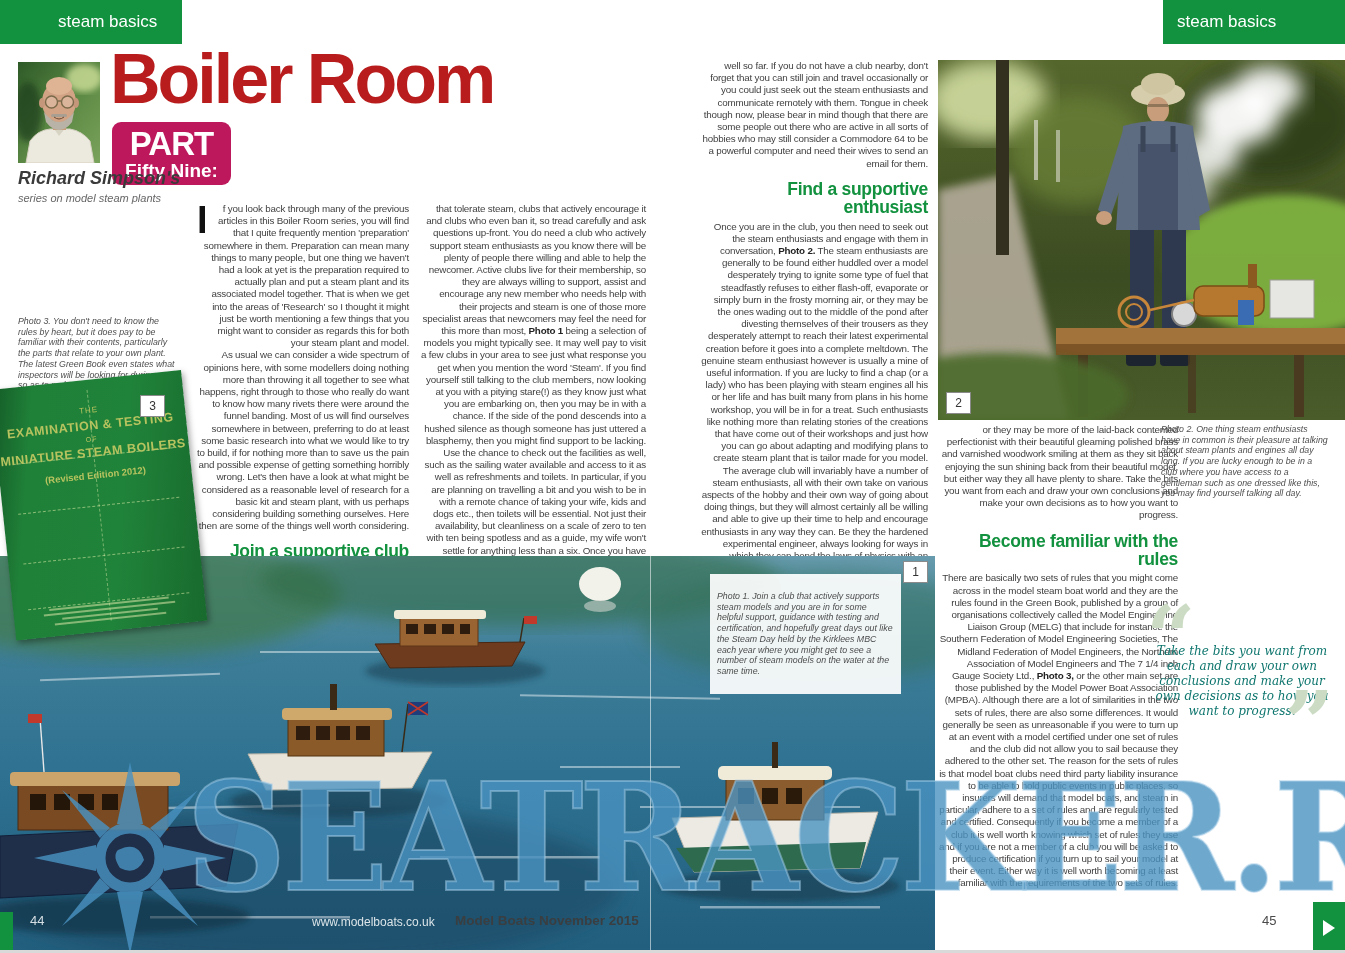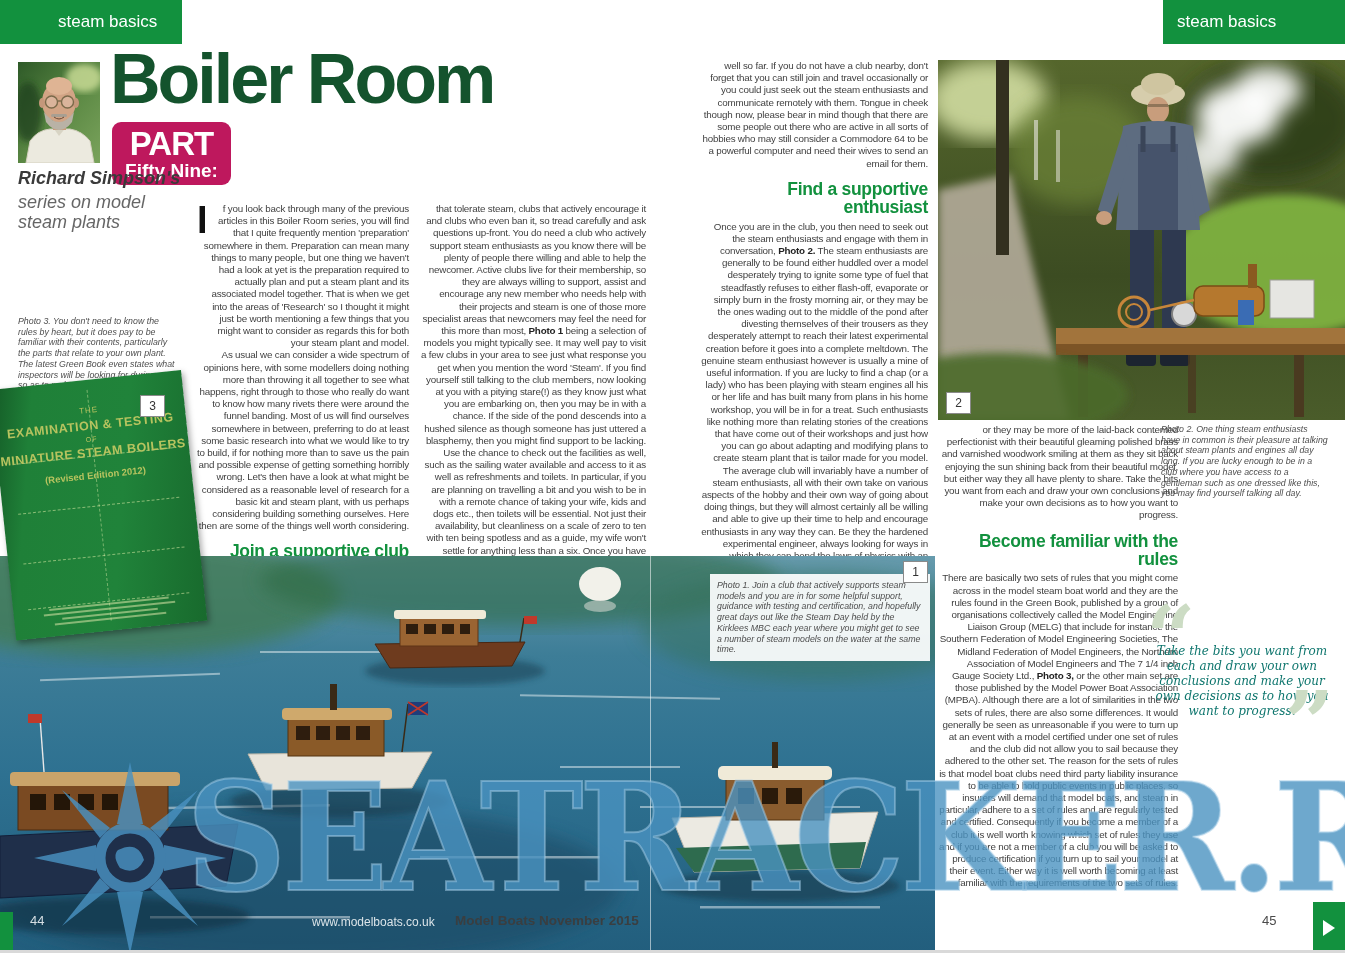--- a/index.html
+++ b/index.html
@@ -8,36 +8,36 @@
     overflow:hidden;font-family:"Liberation Sans",sans-serif;color:#3f3f3f;
   }
   
   .tag{position:absolute;top:0;height:44px;background:#12913e;color:#fff;
        font-size:17px;display:flex;align-items:center;}
   .tag-left{left:0;width:182px;padding-left:58px;box-sizing:border-box;}
   .tag-right{left:1163px;width:182px;padding-left:14px;box-sizing:border-box;}
   
   .author-photo{position:absolute;left:18px;top:62px;width:82px;height:101px;}
   .title1{position:absolute;left:110px;top:44px;font-size:70px;font-weight:bold;
-          color:#14532d;letter-spacing:-3px;line-height:1;}
+          color:#b91c1c;letter-spacing:-3px;line-height:1;}
   .part-badge{position:absolute;left:112px;top:122px;width:119px;height:63px;background:#be185d;
           border-radius:9px;color:#fff;text-align:center;line-height:1;padding-top:5px;box-sizing:border-box;}
   .part-word{font-size:33px;font-weight:bold;letter-spacing:-1px;}
   .part-num{font-size:19px;font-weight:bold;margin-top:1px;}
   .title2{position:absolute;left:233px;top:126px;font-size:74px;font-weight:bold;
           color:#1b1b1b;letter-spacing:-3px;line-height:1;}
   .byline{position:absolute;left:18px;top:168px;width:170px;line-height:1.15;}
   .byline-name{font-size:18px;font-weight:bold;font-style:italic;color:#3a3a3a;}
-  .byline-series{font-size:18px;font-style:italic;color:#666;margin-top:3px;}
+  .byline-series{font-size:11px;font-style:italic;color:#666;margin-top:3px;}
   
   .caption{font-style:italic;color:#4d4d4d;font-size:8.8px;line-height:10.7px;}
   .cap3{position:absolute;left:18px;top:316px;width:162px;}
   .cap2{position:absolute;left:1161px;top:424px;width:168px;}
-  .cap1{position:absolute;left:710px;top:574px;width:220px;background:rgba(255,255,255,0.92);
-        padding:6px 7px;box-sizing:border-box;z-index:6;}
+  .cap1{position:absolute;left:710px;top:574px;width:191px;background:rgba(255,255,255,0.92);
+        padding:17px 7px;box-sizing:border-box;z-index:6;}
   
   .badge{position:absolute;width:23px;height:20px;background:#fff;border:1px solid #8a8a8a;
          color:#333;font-size:12px;display:flex;align-items:center;justify-content:center;z-index:7;}
   
   .book{position:absolute;left:-10px;top:390px;width:192px;height:252px;
         background:linear-gradient(100deg,#145a26 0%,#1f8038 18%,#20833a 60%,#186a2d 100%);
         transform:rotate(-6deg);transform-origin:top left;z-index:3;
         box-shadow:2px 3px 6px rgba(0,0,0,0.35);color:#b7c35f;text-align:center;}
   .book .bl{position:relative;z-index:2;}
   .bk-the{font-size:8px;letter-spacing:1px;margin-top:26px;}

